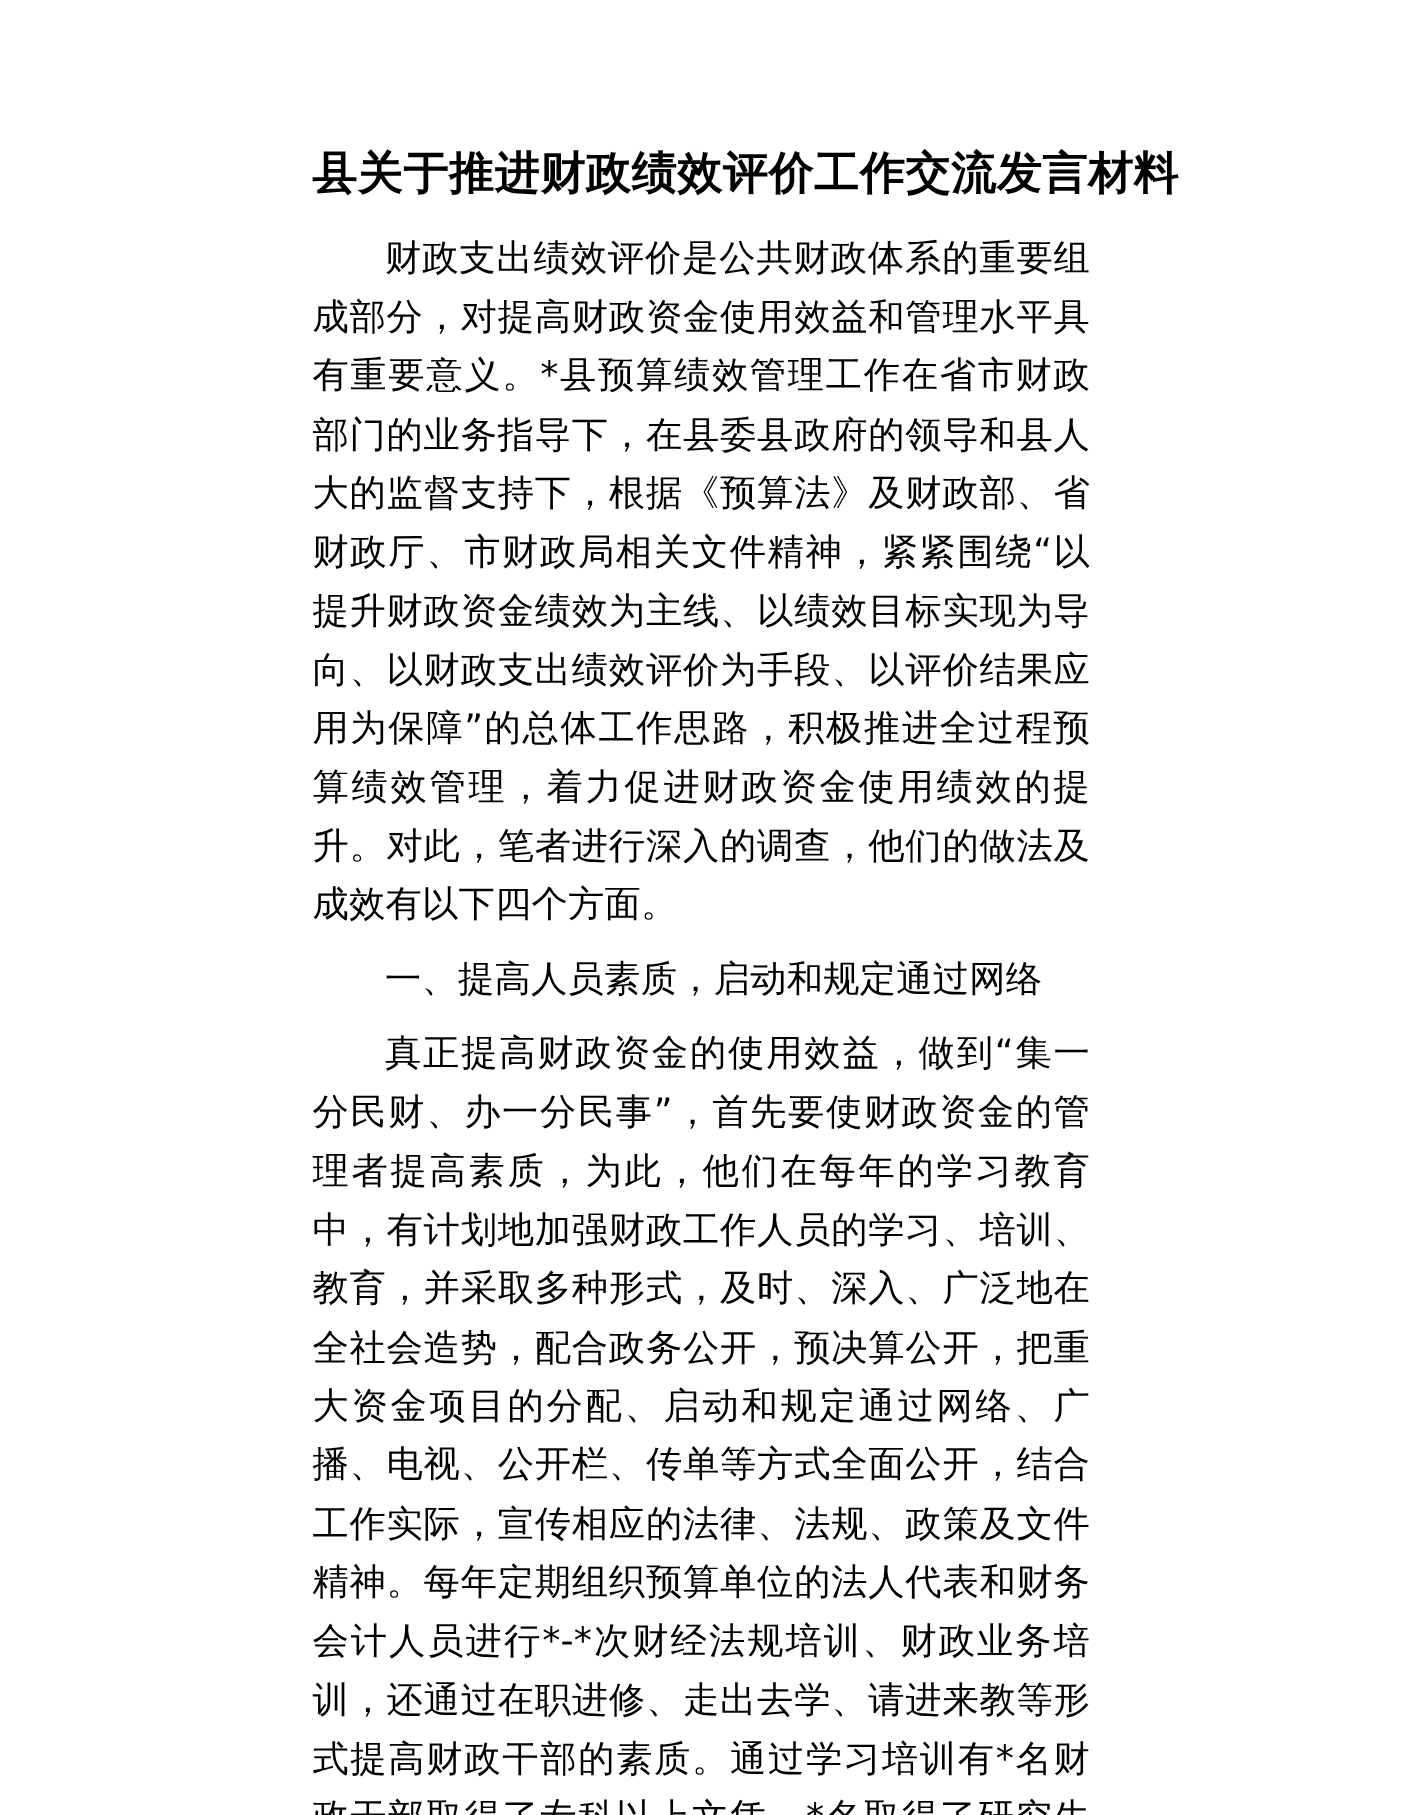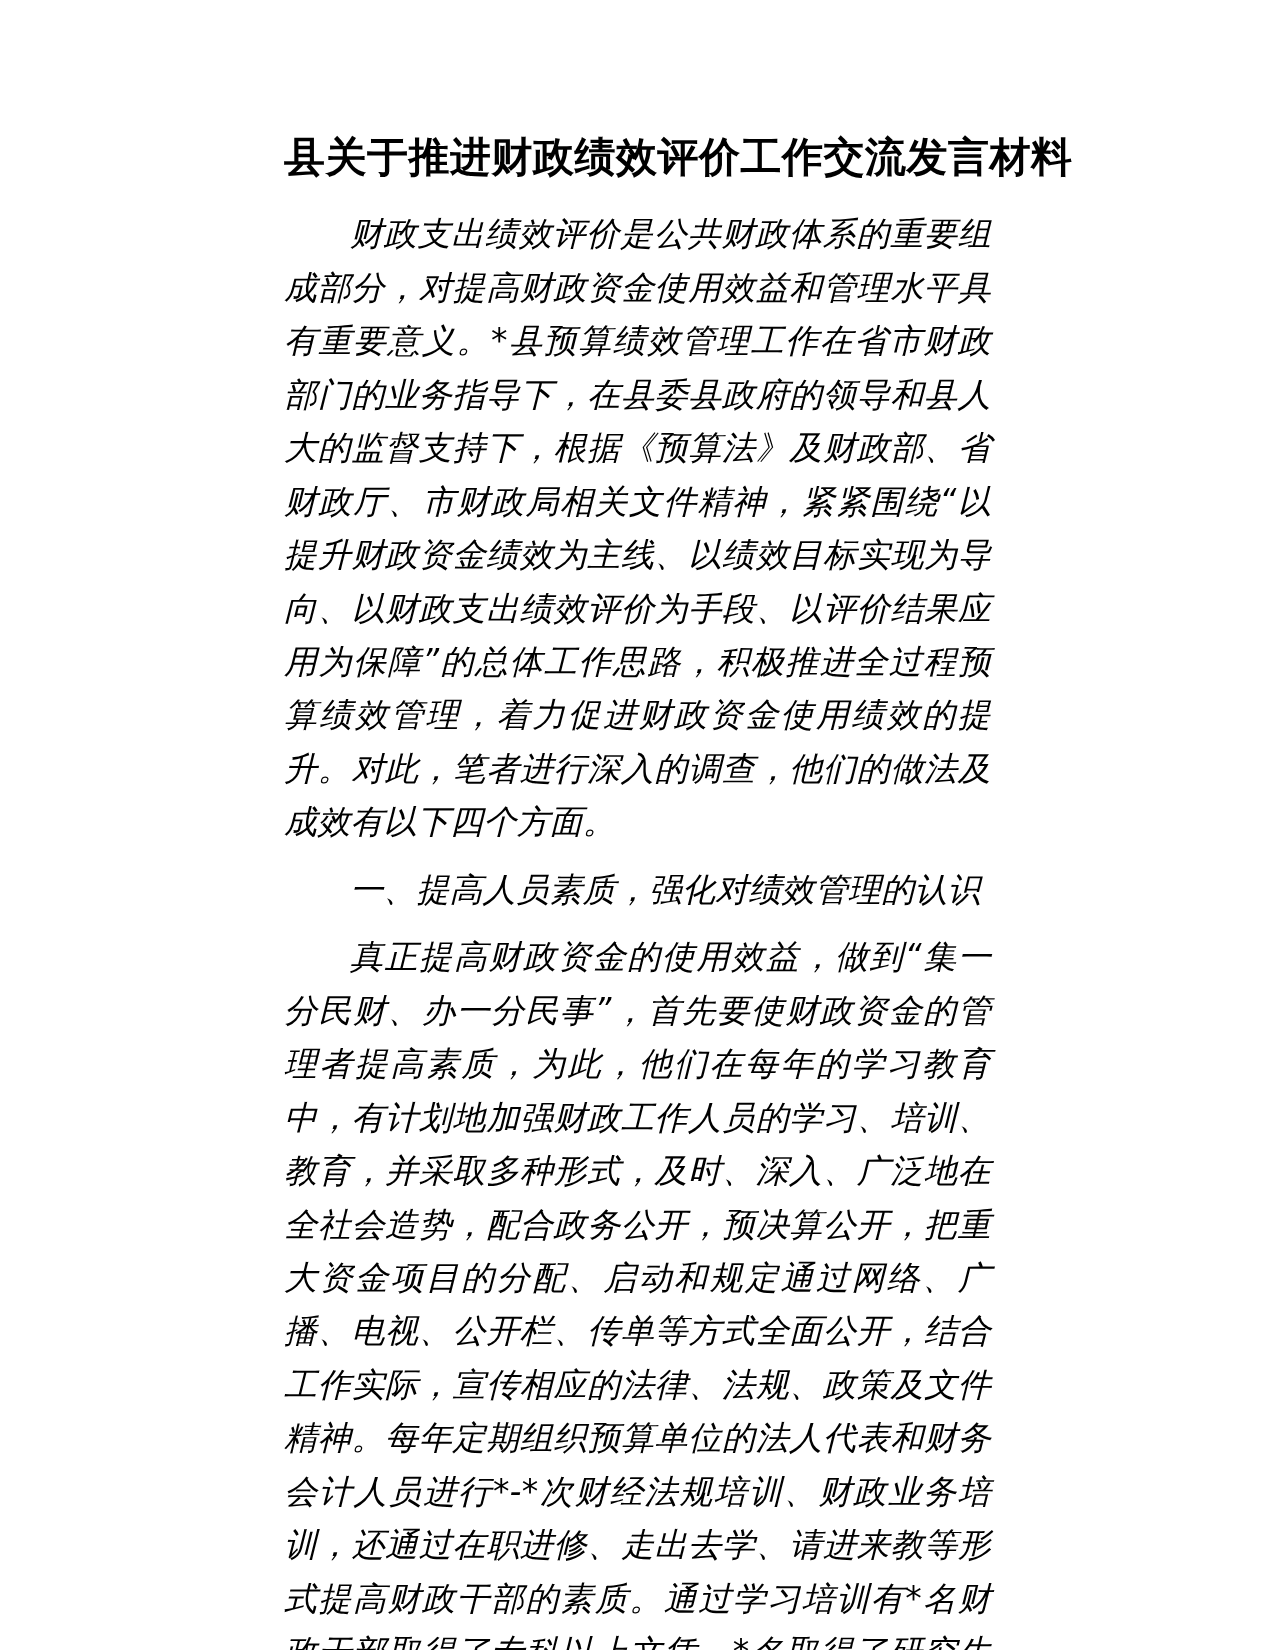--- a/index.html
+++ b/index.html
@@ -32,27 +32,26 @@
   }
   .para {
     font-size: 33px;
     line-height: 1.62;
     text-align: justify;
     text-align-last: left;
     text-justify: inter-ideograph;
     margin: 0 0 14px 0;
     text-indent: 2em;
     letter-spacing: 0.2px;
-    font-style: italic;
   }
   .para:last-child {
     margin-bottom: 16px;
   }
 </style>
 </head>
 <body>
 
 <div class="page">
   <h1 class="doc-title">县关于推进财政绩效评价工作交流发言材料</h1>
   <p class="para">财政支出绩效评价是公共财政体系的重要组成部分，对提高财政资金使用效益和管理水平具有重要意义。*县预算绩效管理工作在省市财政部门的业务指导下，在县委县政府的领导和县人大的监督支持下，根据《预算法》及财政部、省财政厅、市财政局相关文件精神，紧紧围绕“以提升财政资金绩效为主线、以绩效目标实现为导向、以财政支出绩效评价为手段、以评价结果应用为保障”的总体工作思路，积极推进全过程预算绩效管理，着力促进财政资金使用绩效的提升。对此，笔者进行深入的调查，他们的做法及成效有以下四个方面。</p>
-  <p class="para">一、提高人员素质，强化对绩效管理的认识</p>
+  <p class="para">一、提高人员素质，启动和规定通过网络</p>
   <p class="para">真正提高财政资金的使用效益，做到“集一分民财、办一分民事”，首先要使财政资金的管理者提高素质，为此，他们在每年的学习教育中，有计划地加强财政工作人员的学习、培训、教育，并采取多种形式，及时、深入、广泛地在全社会造势，配合政务公开，预决算公开，把重大资金项目的分配、启动和规定通过网络、广播、电视、公开栏、传单等方式全面公开，结合工作实际，宣传相应的法律、法规、政策及文件精神。每年定期组织预算单位的法人代表和财务会计人员进行*-*次财经法规培训、财政业务培训，还通过在职进修、走出去学、请进来教等形式提高财政干部的素质。通过学习培训有*名财政干部取得了专科以上文凭，*名取得了研究生文凭，*名</p>
 </div>
 
 </body></html>

